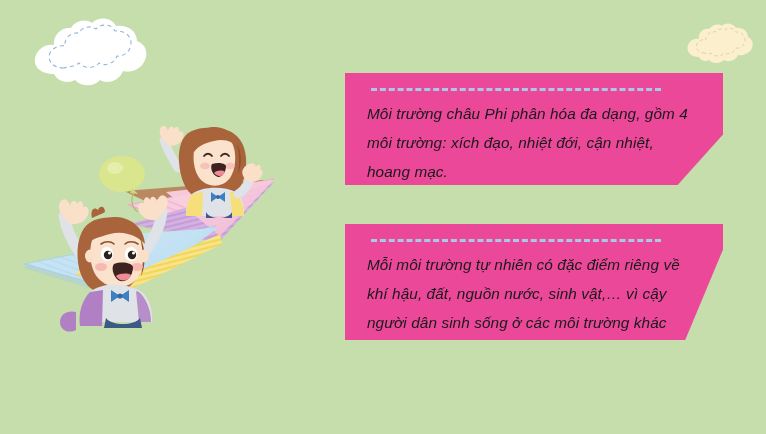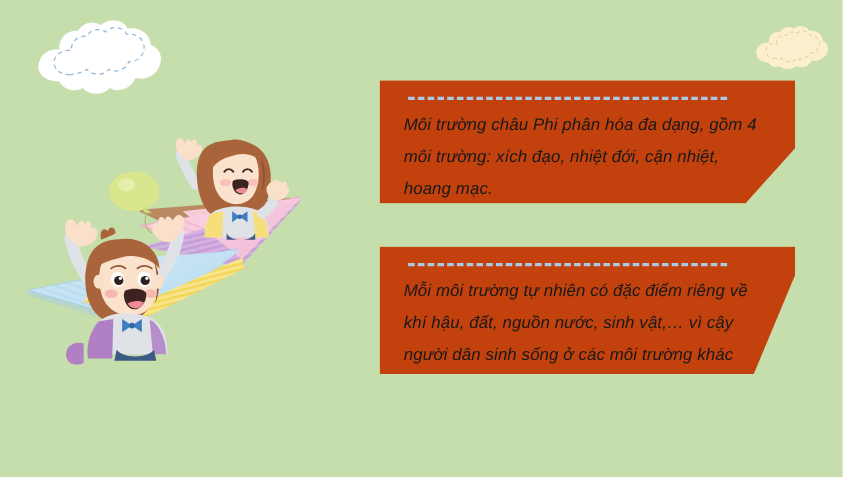--- a/index.html
+++ b/index.html
@@ -54,21 +54,21 @@
   #illustration svg {
     display: block;
     width: 100%;
     height: 100%;
     overflow: visible;
   }
 
   
   .card {
     position: absolute;
-    background: #c2410c;
+    background: #ec4899;
     box-sizing: border-box;
     padding: 9px 22px 10px 22px;
     filter: drop-shadow(2px 3px 2px rgba(90,110,70,0.28));
   }
   #card-1 {
     left: 345px;
     top: 73px;
     width: 378px;
     height: 112px;
     clip-path: polygon(0 0, 100% 0, 100% 55%, 88% 100%, 0 100%);

